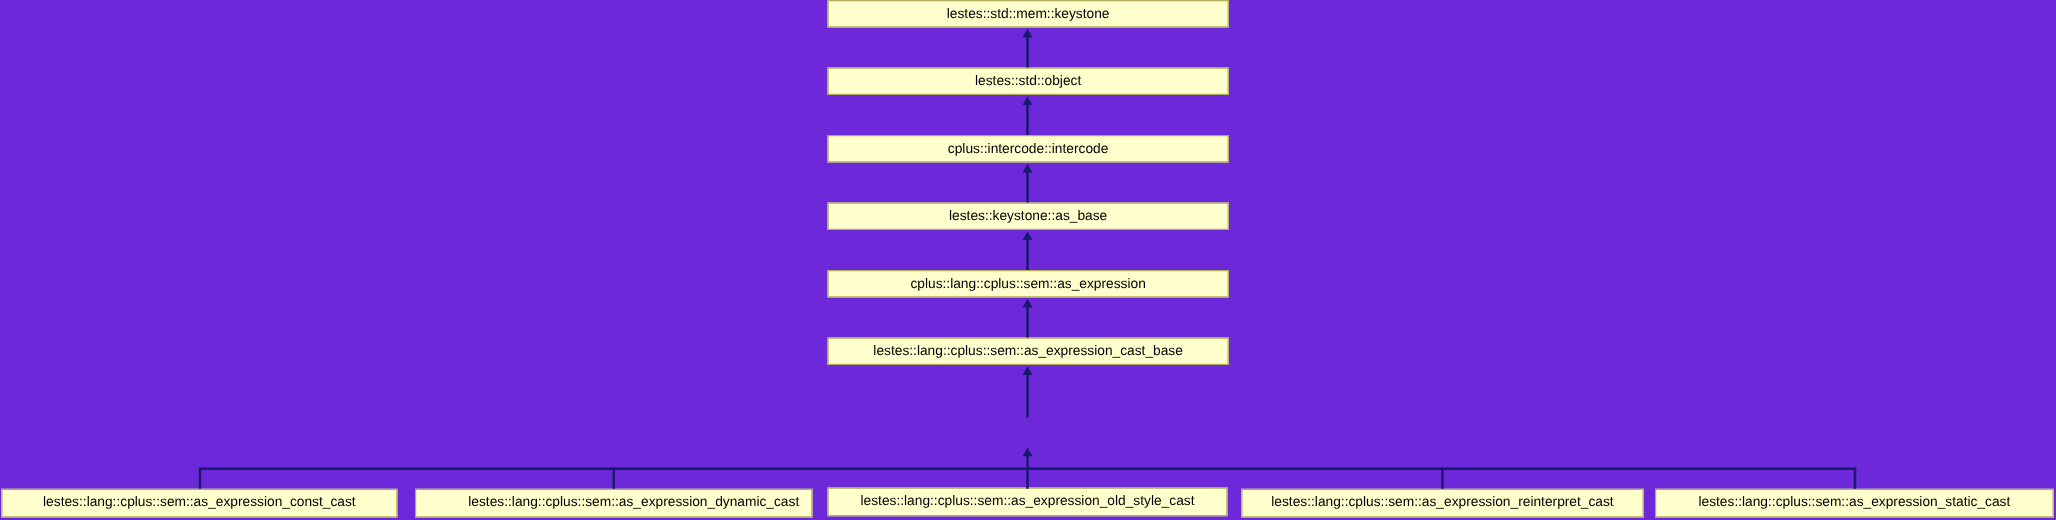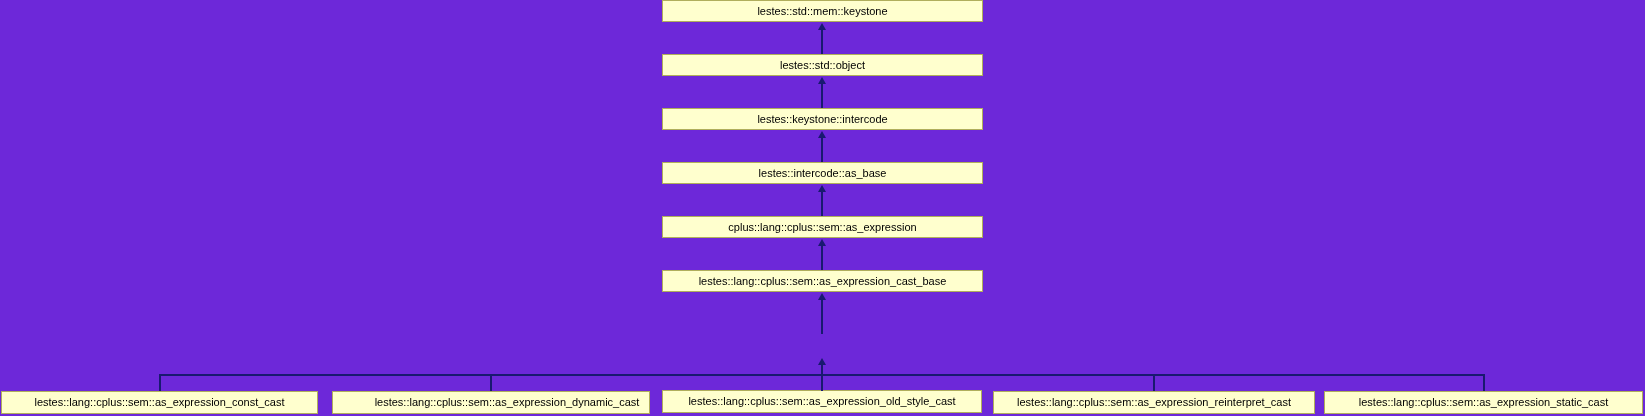--- a/index.html
+++ b/index.html
@@ -49,22 +49,22 @@
     border-bottom:7px solid var(--edge);
   }
 </style>
 </head>
 <body>
 
 <div class="canvas">
 
   <div class="node" style="left:662px;top:0;width:321px;">lestes::std::mem::keystone</div>
   <div class="node" style="left:662px;top:54px;width:321px;">lestes::std::object</div>
-  <div class="node" style="left:662px;top:108px;width:321px;">lestes::keystone::intercode</div>
-  <div class="node" style="left:662px;top:162px;width:321px;">lestes::intercode::as_base</div>
+  <div class="node" style="left:662px;top:108px;width:321px;">cplus::intercode::intercode</div>
+  <div class="node" style="left:662px;top:162px;width:321px;">lestes::keystone::as_base</div>
   <div class="node" style="left:662px;top:216px;width:321px;">cplus::lang::cplus::sem::as_expression</div>
   <div class="node" style="left:662px;top:270px;width:321px;">lestes::lang::cplus::sem::as_expression_cast_base</div>
 
 
   <div class="node child" style="left:1px;top:391px;width:317px;">lestes::lang::cplus::sem::as_expression_const_cast</div>
   <div class="node child" style="left:332px;top:391px;width:318px;padding-left:32px;">lestes::lang::cplus::sem::as_expression_dynamic_cast</div>
   <div class="node child" style="left:662px;top:390px;width:320px;">lestes::lang::cplus::sem::as_expression_old_style_cast</div>
   <div class="node child" style="left:993px;top:391px;width:322px;">lestes::lang::cplus::sem::as_expression_reinterpret_cast</div>
   <div class="node child" style="left:1324px;top:391px;width:319px;">lestes::lang::cplus::sem::as_expression_static_cast</div>
 

